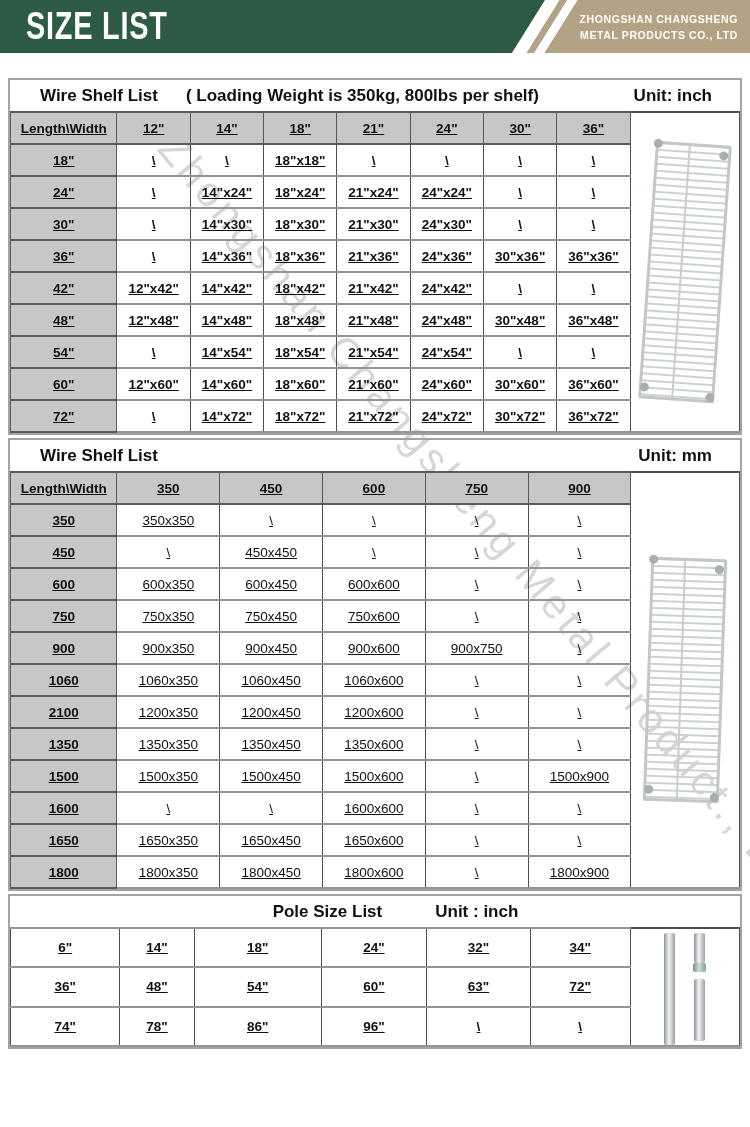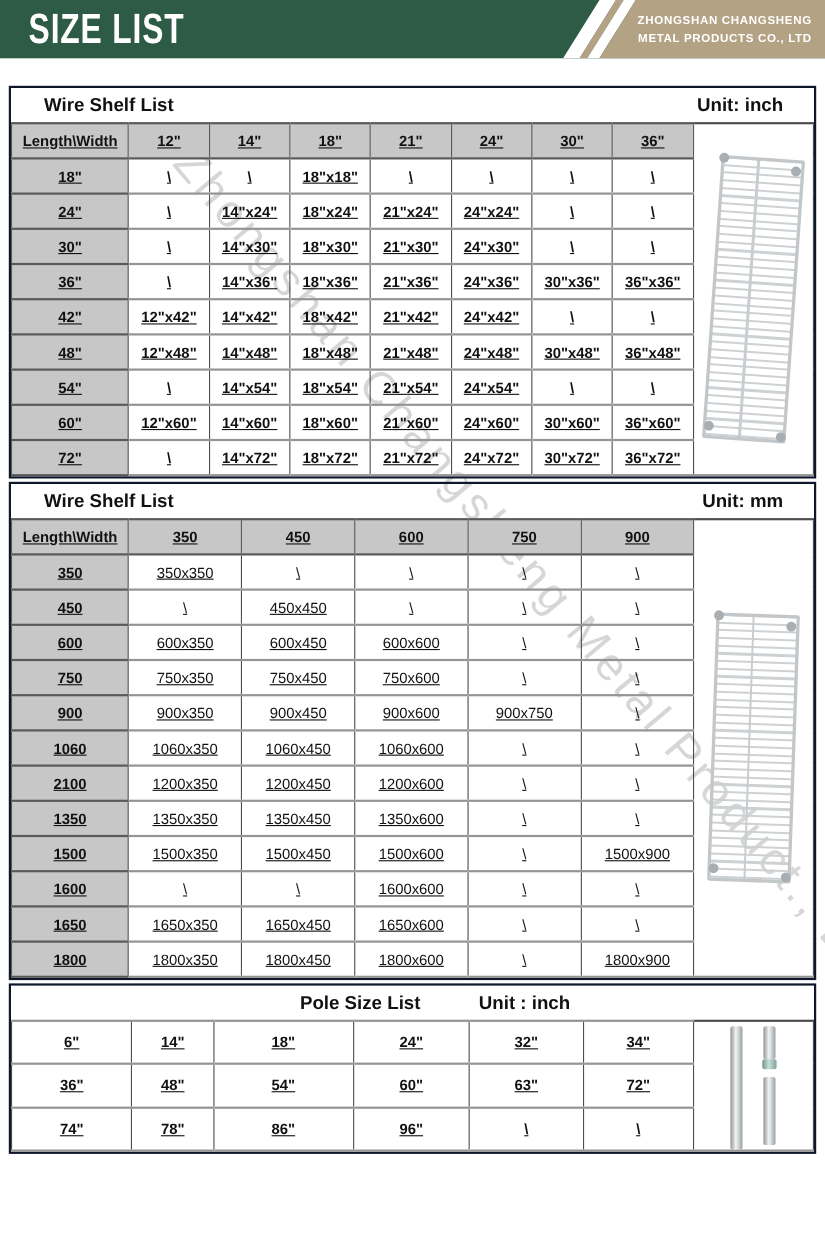--- a/index.html
+++ b/index.html
@@ -22,21 +22,21 @@
   .company{position:absolute;right:12px;top:11px;text-align:right;color:#ffffff;
     font-size:10.5px;font-weight:bold;letter-spacing:0.6px;line-height:1.55;z-index:4;}
   
   .watermark{
     position:absolute;left:185px;top:125px;transform:rotate(50deg);transform-origin:0 0;
     font-size:42px;letter-spacing:4px;color:#8a8a8a;opacity:0.34;white-space:nowrap;
     z-index:1;pointer-events:none;
   }
   
   .content{position:absolute;left:8px;top:78px;width:734px;z-index:2;}
-  .section{border:2px solid #0f172a;margin-bottom:3px;background:transparent;}
+  .section{border:2px solid #a3a3a3;margin-bottom:3px;background:transparent;}
   .sec-title{display:flex;align-items:center;height:31px;font-weight:bold;font-size:17px;}
   .sec-title .t-name{margin-left:30px;}
   .sec-title .t-sub{margin-left:28px;}
   .sec-title .t-unit{margin-left:auto;margin-right:28px;}
   .sec-title.center{justify-content:center;padding-left:41px;}
   .sec-title.center .t-name{margin-left:0;}
   .sec-title.center .t-unit{margin-left:53px;margin-right:0;}
   table{width:100%;border-collapse:collapse;table-layout:fixed;text-decoration:underline;}
   td,th{
     border-left:1px solid #4d4d4d;border-right:1px solid #4d4d4d;
@@ -90,20 +90,21 @@
   <div>METAL PRODUCTS CO., LTD</div>
 </div>
 
 <div class="watermark">Zhongshan Changsheng Metal Product., Ltd.</div>
 
 <main class="content">
 
   <section class="section">
     <div class="sec-title">
       <span class="t-name">Wire Shelf List</span>
+      <span class="t-sub">( Loading Weight is 350kg,   800lbs per shelf)</span>
       <span class="t-unit">Unit: inch</span>
     </div>
     <table>
       <colgroup>
         <col style="width:14.6%">
           <col style="width:10.05%">
           <col style="width:10.05%">
         <col style="width:10.05%">
           <col style="width:10.05%">
           <col style="width:10.05%">

